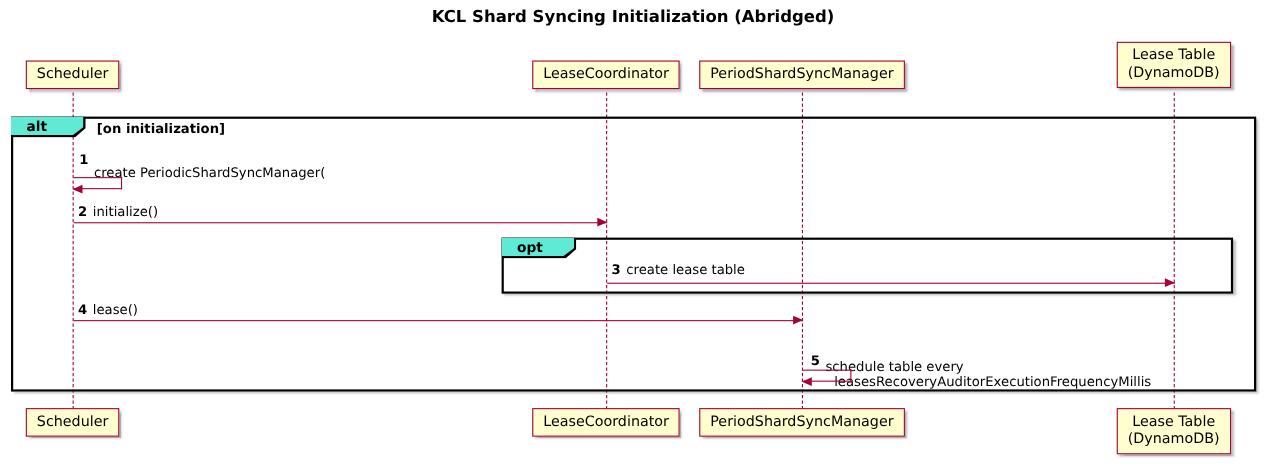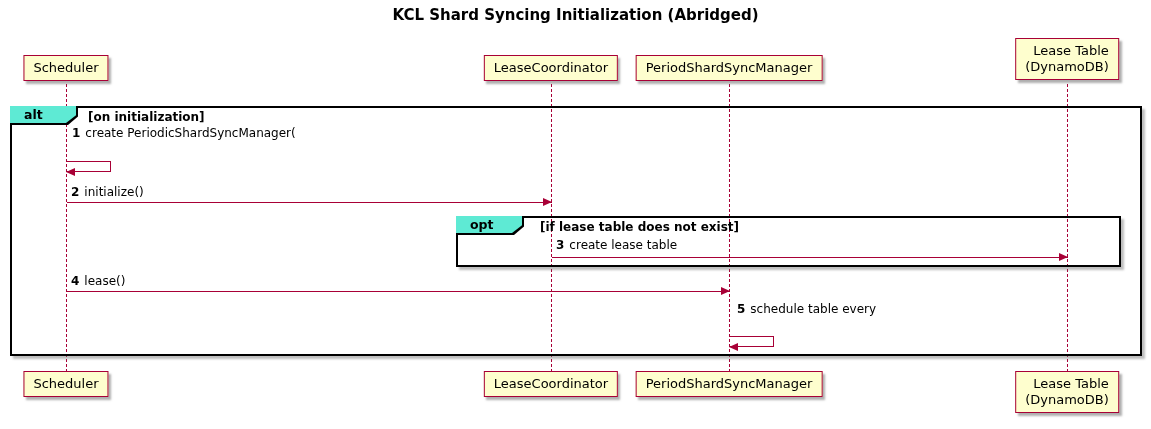--- a/index.html
+++ b/index.html
@@ -20,21 +20,21 @@
     border-left:1px dashed #A80036;
   }
   .pbox{
     position:absolute;
     transform:translateX(-50%);
     background:#FEFECE;
     border:1.5px solid #A80036;
     box-shadow:2.5px 2.5px 2px rgba(110,110,110,0.55);
     padding:4px 9px 4px 9px;
     font-size:13px;line-height:16px;
-    text-align:right;white-space:nowrap;
+    text-align:center;white-space:nowrap;
     z-index:5;
   }
   .frame{
     position:absolute;
     border:2px solid #000;
     box-shadow:2.5px 2.5px 2px rgba(110,110,110,0.45);
     z-index:2;
   }
   .frame-tab{
     position:absolute;left:-2px;top:-2px;
@@ -54,21 +54,21 @@
     position:absolute;top:2px;
     font-size:12px;font-weight:bold;white-space:nowrap;
   }
   .msg{
     position:absolute;
     display:flex;align-items:center;gap:5px;
     font-size:12px;line-height:14px;white-space:nowrap;
     z-index:3;
   }
   .msg b{font-size:12px;}
-  .msg .lines{display:flex;flex-direction:column;}
+  .msg .lines{display:flex;flex-direction:column;margin-top:24px;}
   .msg .indent{margin-left:8px;}
   .arrow{
     position:absolute;height:0;
     border-top:1px solid #A80036;
     z-index:3;
   }
   .arrow::after{
     content:'';position:absolute;right:0;top:-5px;
     width:0;height:0;
     border-left:9px solid #A80036;
@@ -118,21 +118,20 @@
     <div class="frame-tab">
       <div class="frame-tab-inner">alt</div>
     </div>
     <span class="frame-cond" style="left:76px">[on initialization]</span>
   </div>
 
   <div class="frame" style="left:456px;top:216px;width:661px;height:47px">
     <div class="frame-tab">
       <div class="frame-tab-inner">opt</div>
     </div>
-    <span class="frame-cond" style="left:82px">[if lease table does not exist]</span>
   </div>
 
   <div class="msg" style="left:72px;top:126px">
     <b>1</b>
     <span class="lines">
       <span>create PeriodicShardSyncManager(</span>
     </span>
   </div>
   <div class="self-loop" style="left:67px;top:161px"></div>
 
@@ -151,20 +150,21 @@
   <div class="msg" style="left:71px;top:274px">
     <b>4</b>
     <span>lease()</span>
   </div>
   <div class="arrow" style="left:67px;top:291px;width:663px"></div>
 
   <div class="msg" style="left:737px;top:302px">
     <b>5</b>
     <span class="lines">
       <span>schedule table every</span>
+      <span class="indent">leasesRecoveryAuditorExecutionFrequencyMillis</span>
     </span>
   </div>
   <div class="self-loop" style="left:730px;top:336px"></div>
 
   <div class="pbox" style="left:66px;top:371px">
     <span>Scheduler</span>
   </div>
   <div class="pbox" style="left:551px;top:371px">
     <span>LeaseCoordinator</span>
   </div>

